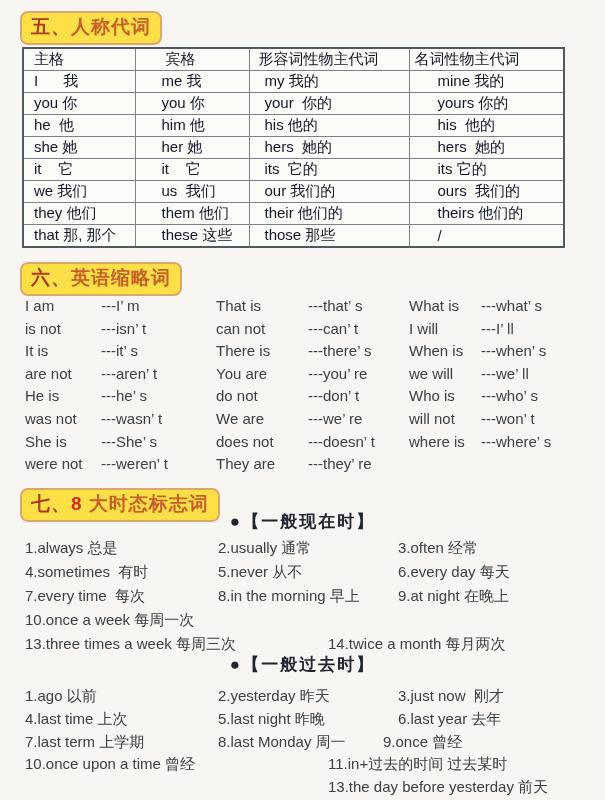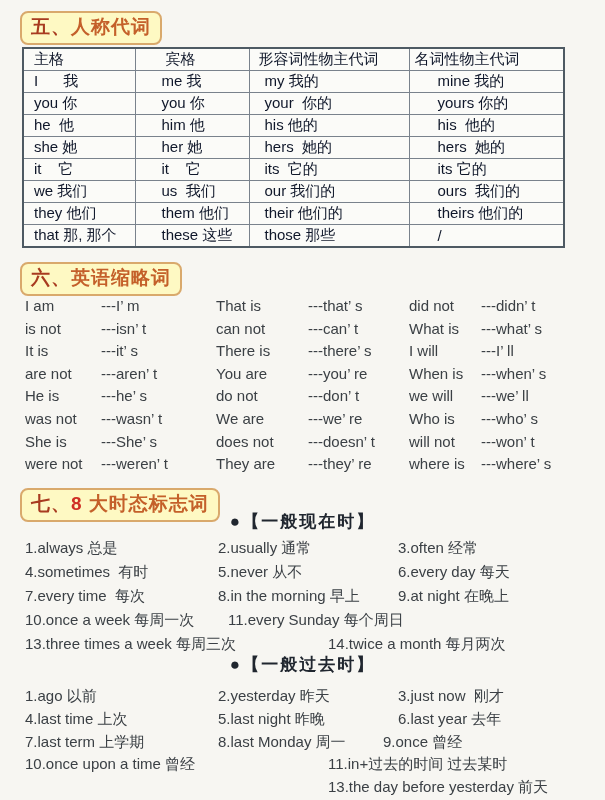--- a/index.html
+++ b/index.html
@@ -5,21 +5,21 @@
   html,body{margin:0;padding:0}
   body{
     width:605px;height:800px;position:relative;overflow:hidden;
     background:#f7f6f2;
     font-family:"Liberation Sans","DejaVu Sans",sans-serif;
     color:#3b4045;
   }
   
   .sec-title{
     position:absolute;display:inline-block;
-    border:2px solid #d9a96c;border-radius:8px;background:#fef9c3;
+    border:2px solid #d9a96c;border-radius:8px;background:#fde047;
     padding:1px 9px 3px 9px;font-size:19px;font-weight:bold;letter-spacing:1px;
     white-space:pre;
   }
   .sec-title .pfx{color:#a83b20}
   .sec-title .num{color:#cf2f24}
   .sec-title .txt{color:#c4602a}
   #title1{top:11px;left:20px}
   #title2{top:262px;left:20px}
   #title3{top:488px;left:20px}
 
@@ -171,21 +171,20 @@
       <div class="cline"><span class="phrase">That is</span><span class="short">---that’ s</span></div>
       <div class="cline"><span class="phrase">can not</span><span class="short">---can’ t</span></div>
       <div class="cline"><span class="phrase">There is</span><span class="short">---there’ s</span></div>
       <div class="cline"><span class="phrase">You are</span><span class="short">---you’ re</span></div>
       <div class="cline"><span class="phrase">do not</span><span class="short">---don’ t</span></div>
       <div class="cline"><span class="phrase">We are</span><span class="short">---we’ re</span></div>
       <div class="cline"><span class="phrase">does not</span><span class="short">---doesn’ t</span></div>
       <div class="cline"><span class="phrase">They are</span><span class="short">---they’ re</span></div>
     </div>
     <div class="ccol ccol2">
-      <div class="cline"><span class="phrase">did not</span><span class="short">---didn’ t</span></div>
       <div class="cline"><span class="phrase">What is</span><span class="short">---what’ s</span></div>
       <div class="cline"><span class="phrase">I will</span><span class="short">---I’ ll</span></div>
       <div class="cline"><span class="phrase">When is</span><span class="short">---when’ s</span></div>
       <div class="cline"><span class="phrase">we will</span><span class="short">---we’ ll</span></div>
       <div class="cline"><span class="phrase">Who is</span><span class="short">---who’ s</span></div>
       <div class="cline"><span class="phrase">will not</span><span class="short">---won’ t</span></div>
       <div class="cline"><span class="phrase">where is</span><span class="short">---where’ s</span></div>
     </div>
   </div>
 
@@ -203,21 +202,20 @@
       <span class="titem c1">5.never 从不</span>
       <span class="titem c2">6.every day 每天</span>
     </div>
     <div class="trow r3">
       <span class="titem c0">7.every time  每次</span>
       <span class="titem c1">8.in the morning 早上</span>
       <span class="titem c2">9.at night 在晚上</span>
     </div>
     <div class="trow r3w">
       <span class="titem c0">10.once a week 每周一次</span>
-      <span class="titem c1">11.every Sunday 每个周日</span>
     </div>
     <div class="trow r2">
       <span class="titem c0">13.three times a week 每周三次</span>
       <span class="titem c1">14.twice a month 每月两次</span>
     </div>
   </div>
 
 <div id="past-head" class="tense-head">●【一般过去时】</div>
 <div id="past-list" class="tlist">
     <div class="trow r3">

